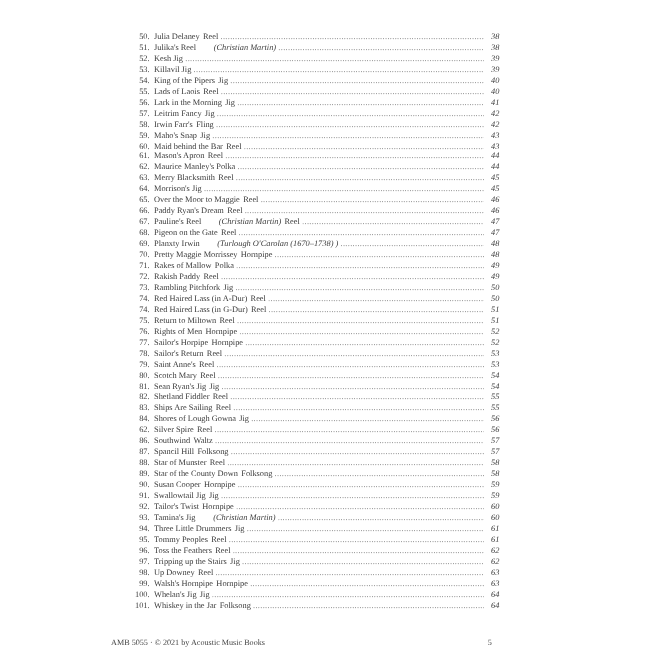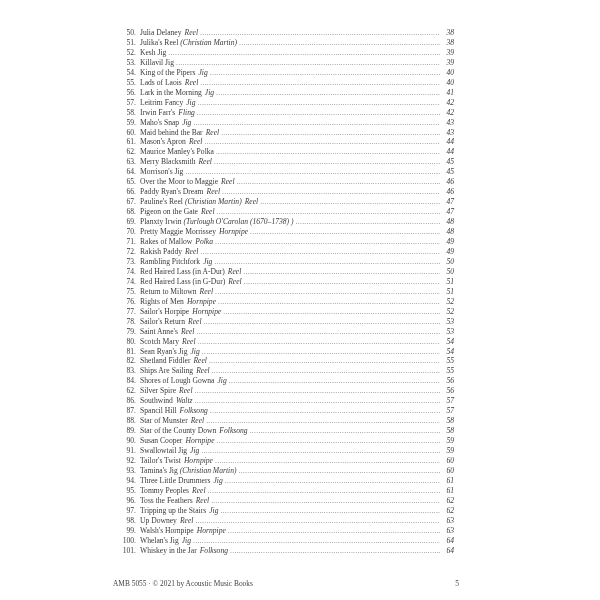--- a/index.html
+++ b/index.html
@@ -13,32 +13,32 @@
       position: absolute; left: 116px; top: 28px; width: 338px;
     }
     .row {
       display: flex; align-items: flex-start;
       height: 9.96px; line-height: 9.96px;
       font-size: 7.6px; white-space: nowrap;
     }
     .num { width: 20px; text-align: right; padding-right: 4px; flex: none; }
     .num.empty { width: 0; padding-right: 0; }
     .title { flex: none; font-family: Liberation Serif, serif; }
-    .genre { font-style: italic; margin-left: 3px; flex: none; }
-    .composer { flex: none; margin-left: 2px; }
+    .genre { margin-left: 3px; flex: none; }
+    .composer { flex: none; margin-left: 16px; }
     .leader {
       flex: 1 1 auto; overflow: hidden; margin: 0 2px;
       color: #777; letter-spacing: 0.3px;
     }
     .leader::before {
       content: "..................................................................................................................................................................................................................................";
     }
     .page { flex: none; width: 12px; text-align: right; font-style: italic; }
     .footer {
-      position: absolute; top: 579px; left: 113px; width: 346px;
+      position: absolute; top: 579px; left: 101px; width: 346px;
       font-size: 7.4px; color: #444;
       display: flex; justify-content: space-between;
     }
   </style>
 </head>
 <body>
 
 <div class="toc" id="toc">
     <div class="row">
       <span class="num">50.</span>

